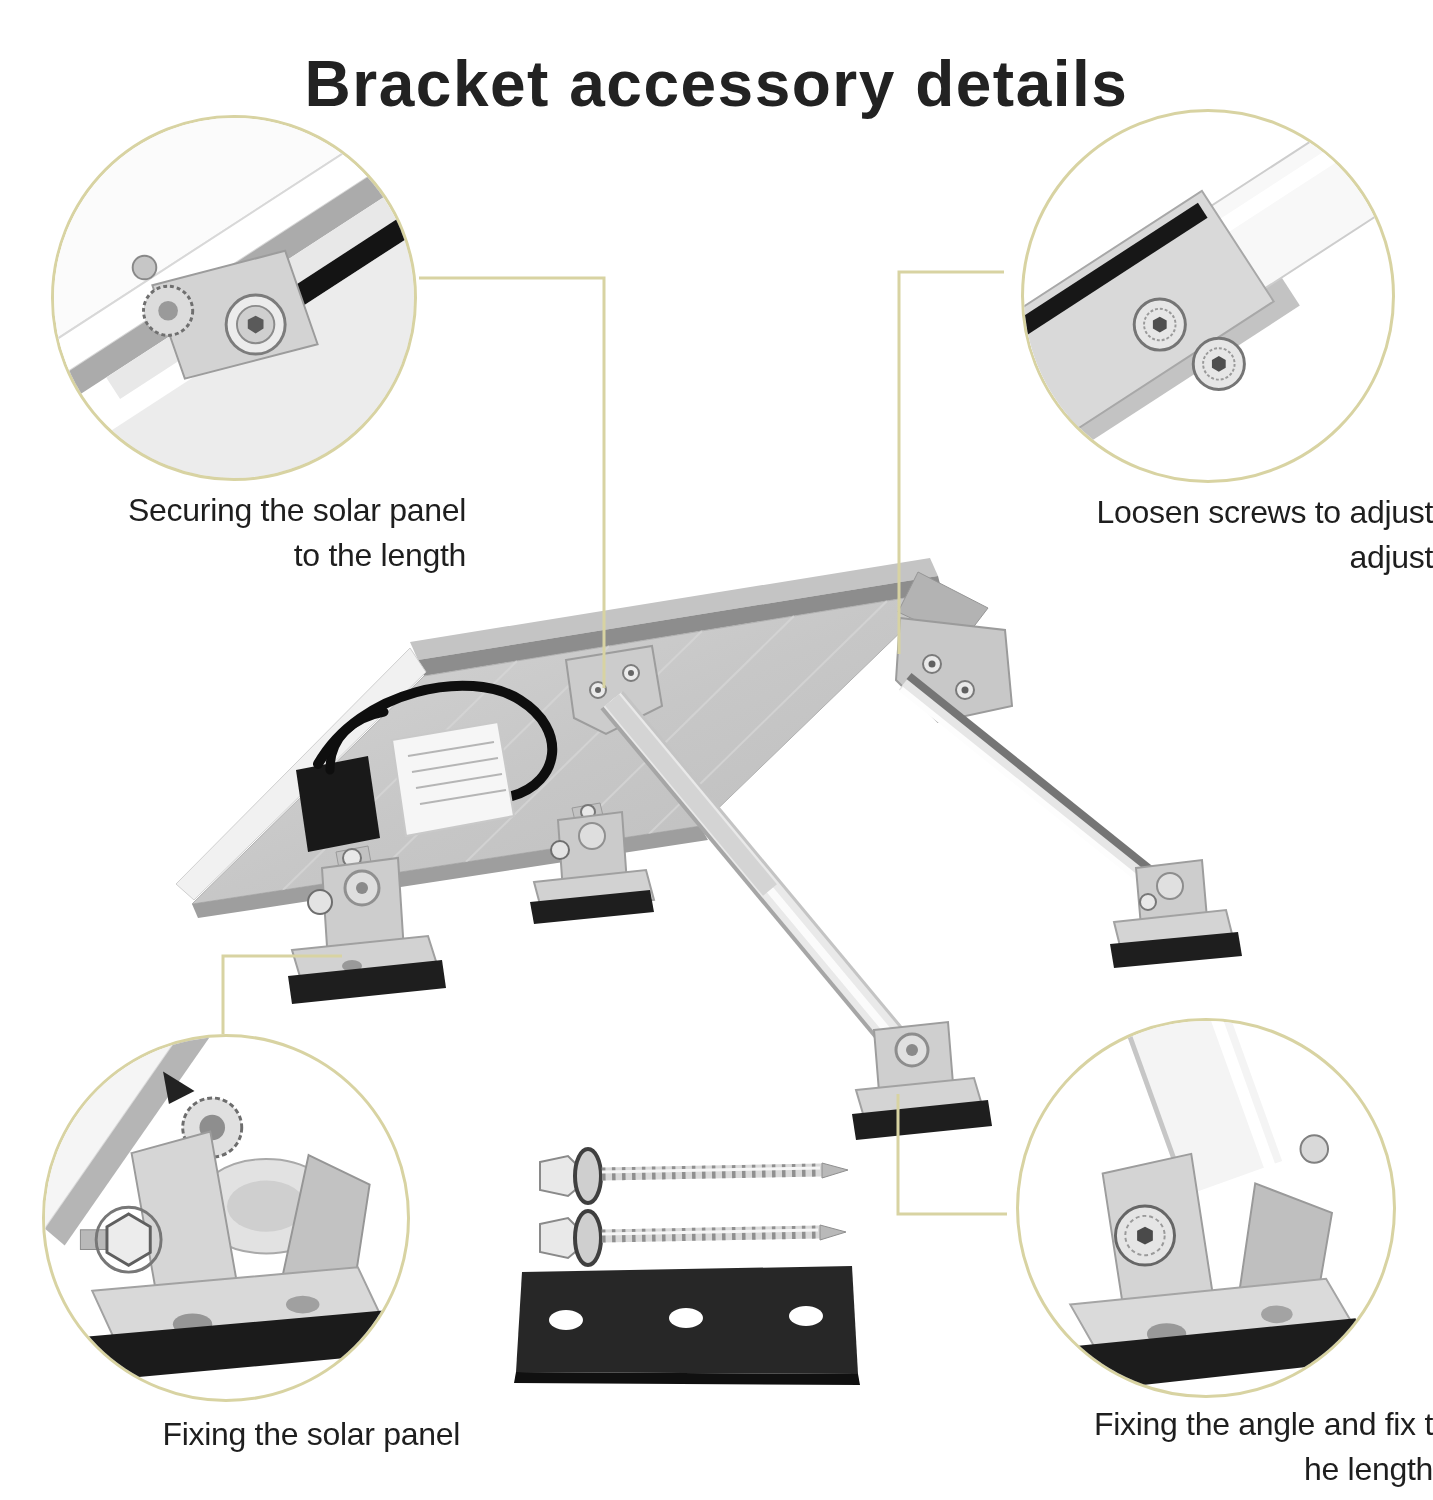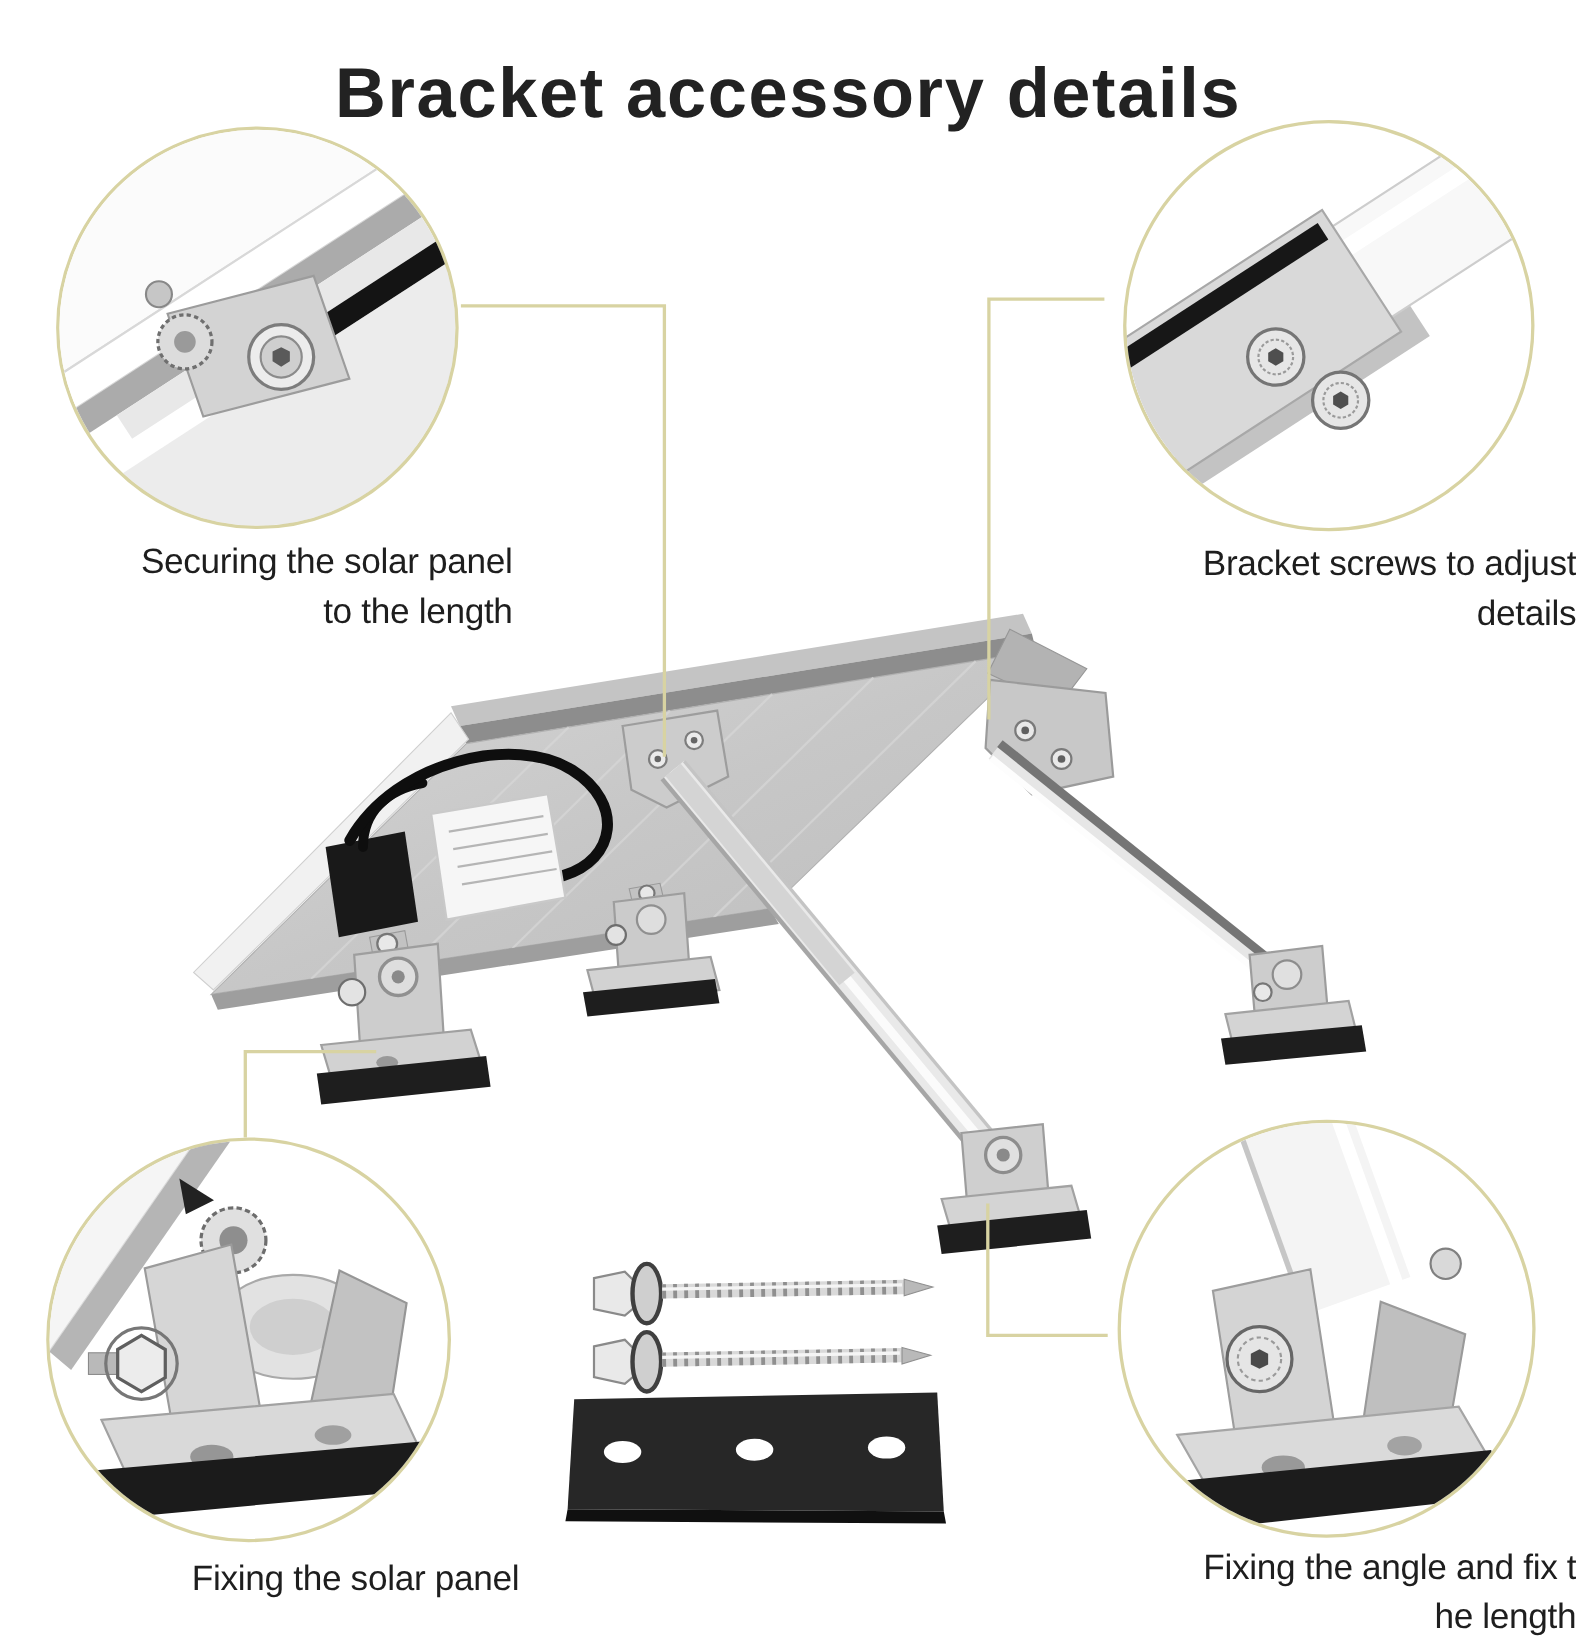--- a/index.html
+++ b/index.html
@@ -12,21 +12,21 @@
       background:#fff;overflow:hidden;box-sizing:border-box;}
   .callout-circle svg{display:block;width:100%;height:100%;}
   .cc-tl{left:51px;top:115px;width:366px;height:366px;}
   .cc-tr{left:1021px;top:109px;width:374px;height:374px;}
   .cc-bl{left:42px;top:1034px;width:368px;height:368px;}
   .cc-br{left:1016px;top:1018px;width:380px;height:380px;}
   .caption{position:absolute;text-align:right;font-size:32px;line-height:45px;
       letter-spacing:-0.3px;color:#1e1e1e;}
   .cap-tl{left:0;top:488px;width:466px;}
   .cap-tr{left:958px;top:490px;width:475px;}
-  .cap-bl{left:20px;top:1412px;width:452px;}
+  .cap-bl{left:8px;top:1412px;width:452px;}
   .cap-br{left:948px;top:1402px;width:485px;}
   .main-art{position:absolute;inset:0;pointer-events:none;}
 </style>
 </head>
 <body>
 
 <div class="stage">
 
   <h1 class="page-title">Bracket accessory details</h1>
 
@@ -244,22 +244,22 @@
       <ellipse cx="262" cy="298" rx="16" ry="9" fill="#a3a3a3"></ellipse>
       <polygon points="40,332 342,302 352,345 52,378" fill="#1c1c1c"></polygon>
     </svg>
   </div>
 
   <div class="caption cap-tl">
     <div>Securing the solar panel</div>
     <div>to the length</div>
   </div>
   <div class="caption cap-tr">
-    <div>Bracket screws to adjust</div>
-    <div>details</div>
+    <div>Loosen screws to adjust</div>
+    <div>adjust</div>
   </div>
   <div class="caption cap-bl">
     <div>Fixing the solar panel</div>
   </div>
   <div class="caption cap-br">
     <div>Fixing the angle and fix t</div>
     <div>he length</div>
   </div>
 
 </div>

